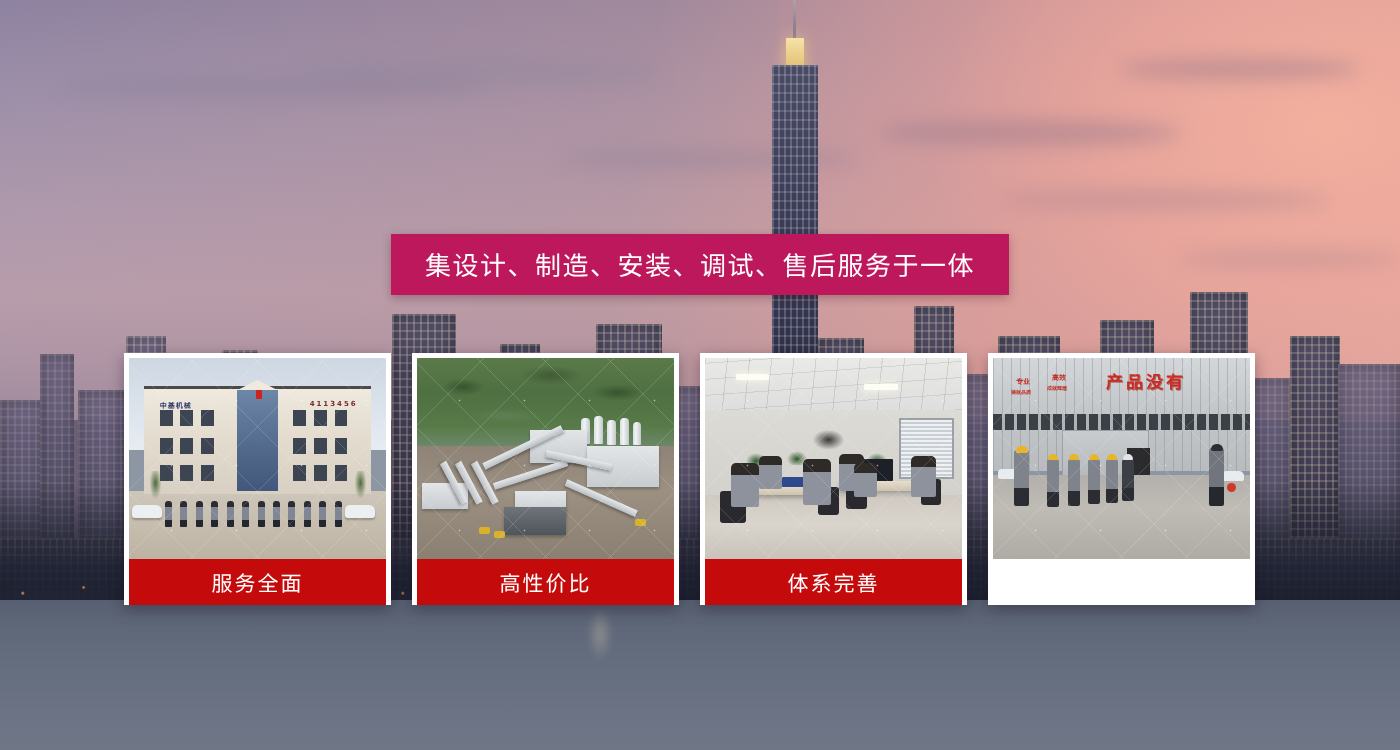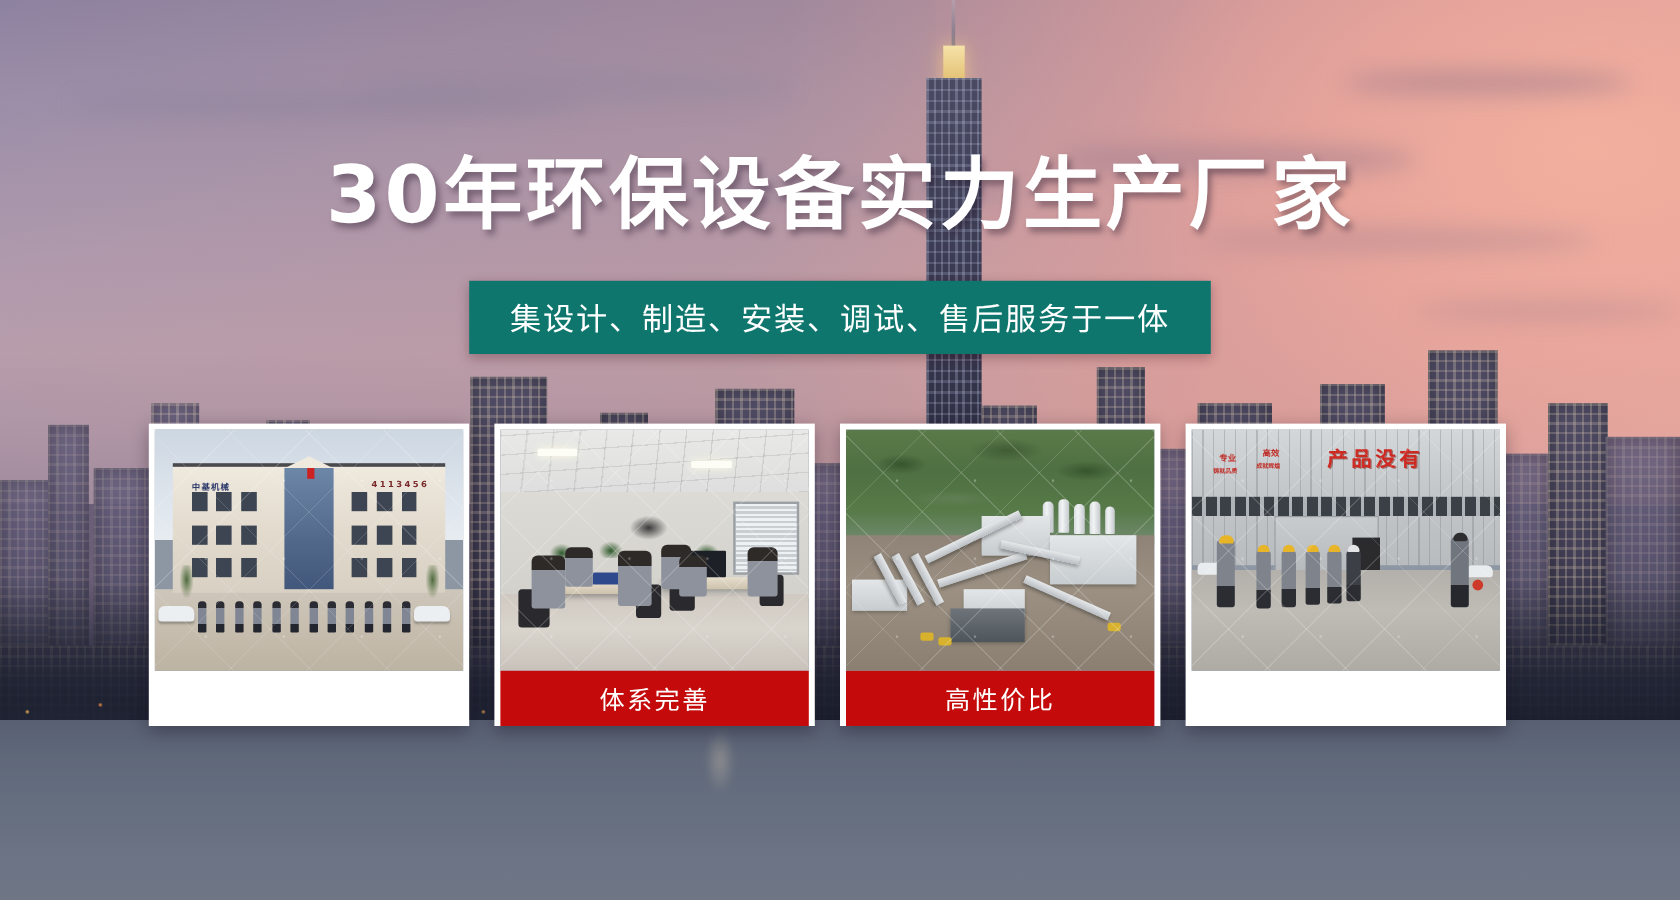--- a/index.html
+++ b/index.html
@@ -191,21 +191,21 @@
 
   
   .subbanner-wrap {
     position: absolute;
     left: 0; top: 234px;
     width: 1400px;
     text-align: center;
   }
   .subbanner {
     display: inline-block;
-    background: #0f766e;
+    background: #be185d;
     color: #ffffff;
     font-size: 26px;
     font-weight: 500;
     letter-spacing: 1.5px;
     padding: 11px 34px 13px 34px;
     box-shadow: 0 3px 9px rgba(60,10,20,0.30);
     white-space: nowrap;
   }
 
   
@@ -420,21 +420,20 @@
     <div class="bldg far dim" style="left:1338px;bottom:200px; width:62px;  height:186px;"></div>
 
     <div class="bldg" style="left:0px;    bottom:150px; width:1400px; height:62px; opacity:0.88;"></div>
   </div>
 
   <div class="treeline"></div>
   <div class="shore-lights"></div>
   <div class="river"></div>
   <div class="river-glint"></div>
 
-  <div class="headline">30年环保设备实力生产厂家</div>
 
   <div class="subbanner-wrap">
     <div class="subbanner">集设计、制造、安装、调试、售后服务于一体</div>
   </div>
 
   <div class="cards">
 
     <div class="card">
       <div class="photo">
         <div class="p1-sky"></div>
@@ -478,20 +477,55 @@
         <div class="p1-person" style="left:44%;"></div>
         <div class="p1-person" style="left:50%;"></div>
         <div class="p1-person" style="left:56%;"></div>
         <div class="p1-person" style="left:62%;"></div>
         <div class="p1-person" style="left:68%;"></div>
         <div class="p1-person" style="left:74%;"></div>
         <div class="p1-person" style="left:80%;"></div>
 
         <div class="mesh"></div>
       </div>
+      <div class="caption">服务全面</div>
+    </div>
+
+    <div class="card">
+      <div class="photo">
+        <div class="p2-green"></div>
+        <div class="p2-ground"></div>
+
+        <div class="p2-silo" style="left:64%;top:30%;width:9px;height:26px;"></div>
+        <div class="p2-silo" style="left:69%;top:29%;width:9px;height:28px;"></div>
+        <div class="p2-silo" style="left:74%;top:31%;width:9px;height:25px;"></div>
+        <div class="p2-silo" style="left:79%;top:30%;width:9px;height:27px;"></div>
+        <div class="p2-silo" style="left:84%;top:32%;width:8px;height:23px;"></div>
+
+        <div class="p2-shed" style="left:44%;top:36%;width:22%;height:16%;"></div>
+        <div class="p2-shed" style="left:66%;top:44%;width:28%;height:20%;"></div>
+        <div class="p2-shed" style="left:2%;top:62%;width:18%;height:13%;"></div>
+        <div class="p2-shed" style="left:38%;top:66%;width:20%;height:12%;"></div>
+        <div class="p2-shed" style="left:34%;top:74%;width:24%;height:14%;background:linear-gradient(180deg,#6e747a,#4e555b);"></div>
+
+        <div class="p2-conv" style="left:26%;top:52%;width:34%;transform:rotate(-26deg);"></div>
+        <div class="p2-conv" style="left:30%;top:62%;width:30%;transform:rotate(-18deg);"></div>
+        <div class="p2-conv" style="left:50%;top:46%;width:26%;transform:rotate(12deg);"></div>
+        <div class="p2-conv" style="left:58%;top:60%;width:30%;transform:rotate(24deg);"></div>
+        <div class="p2-conv" style="left:10%;top:50%;width:18%;transform:rotate(62deg);"></div>
+        <div class="p2-conv" style="left:16%;top:50%;width:18%;transform:rotate(62deg);"></div>
+        <div class="p2-conv" style="left:22%;top:50%;width:18%;transform:rotate(62deg);"></div>
+
+        <div class="p2-dig" style="left:24%;top:84%;"></div>
+        <div class="p2-dig" style="left:30%;top:86%;"></div>
+        <div class="p2-dig" style="left:85%;top:80%;"></div>
+
+        <div class="mesh"></div>
+      </div>
+      <div class="caption">高性价比</div>
     </div>
 
     <div class="card">
       <div class="photo">
         <div class="p3-wall"></div>
         <div class="p3-ceil"></div>
         <div class="p3-floor"></div>
         <div class="p3-lamp" style="left:12%;top:8%;width:13%;height:3%;"></div>
         <div class="p3-lamp" style="left:62%;top:13%;width:13%;height:3%;"></div>
         <div class="p3-window"></div>
@@ -515,54 +549,20 @@
         <div class="p3-person" style="left:10%;top:52%;width:11%;height:22%;"></div>
         <div class="p3-person" style="left:21%;top:49%;width:9%;height:16%;"></div>
         <div class="p3-person" style="left:38%;top:50%;width:11%;height:23%;"></div>
         <div class="p3-person" style="left:52%;top:48%;width:10%;height:18%;"></div>
         <div class="p3-person" style="left:58%;top:52%;width:9%;height:17%;"></div>
         <div class="p3-person" style="left:80%;top:49%;width:10%;height:20%;"></div>
 
         <div class="mesh"></div>
       </div>
       <div class="caption">体系完善</div>
-    </div>
-
-    <div class="card">
-      <div class="photo">
-        <div class="p2-green"></div>
-        <div class="p2-ground"></div>
-
-        <div class="p2-silo" style="left:64%;top:30%;width:9px;height:26px;"></div>
-        <div class="p2-silo" style="left:69%;top:29%;width:9px;height:28px;"></div>
-        <div class="p2-silo" style="left:74%;top:31%;width:9px;height:25px;"></div>
-        <div class="p2-silo" style="left:79%;top:30%;width:9px;height:27px;"></div>
-        <div class="p2-silo" style="left:84%;top:32%;width:8px;height:23px;"></div>
-
-        <div class="p2-shed" style="left:44%;top:36%;width:22%;height:16%;"></div>
-        <div class="p2-shed" style="left:66%;top:44%;width:28%;height:20%;"></div>
-        <div class="p2-shed" style="left:2%;top:62%;width:18%;height:13%;"></div>
-        <div class="p2-shed" style="left:38%;top:66%;width:20%;height:12%;"></div>
-        <div class="p2-shed" style="left:34%;top:74%;width:24%;height:14%;background:linear-gradient(180deg,#6e747a,#4e555b);"></div>
-
-        <div class="p2-conv" style="left:26%;top:52%;width:34%;transform:rotate(-26deg);"></div>
-        <div class="p2-conv" style="left:30%;top:62%;width:30%;transform:rotate(-18deg);"></div>
-        <div class="p2-conv" style="left:50%;top:46%;width:26%;transform:rotate(12deg);"></div>
-        <div class="p2-conv" style="left:58%;top:60%;width:30%;transform:rotate(24deg);"></div>
-        <div class="p2-conv" style="left:10%;top:50%;width:18%;transform:rotate(62deg);"></div>
-        <div class="p2-conv" style="left:16%;top:50%;width:18%;transform:rotate(62deg);"></div>
-        <div class="p2-conv" style="left:22%;top:50%;width:18%;transform:rotate(62deg);"></div>
-
-        <div class="p2-dig" style="left:24%;top:84%;"></div>
-        <div class="p2-dig" style="left:30%;top:86%;"></div>
-        <div class="p2-dig" style="left:85%;top:80%;"></div>
-
-        <div class="mesh"></div>
-      </div>
-      <div class="caption">高性价比</div>
     </div>
 
     <div class="card">
       <div class="photo">
         <div class="p4-sky"></div>
         <div class="p4-wall"></div>
         <div class="p4-slogan-big">产品没有</div>
         <div class="p4-slogan-s" style="left:9%;top:9%;">专业</div>
         <div class="p4-slogan-s" style="left:7%;top:15%;font-size:5px;">铸就品质</div>
         <div class="p4-slogan-s" style="left:23%;top:7%;">高效</div>

